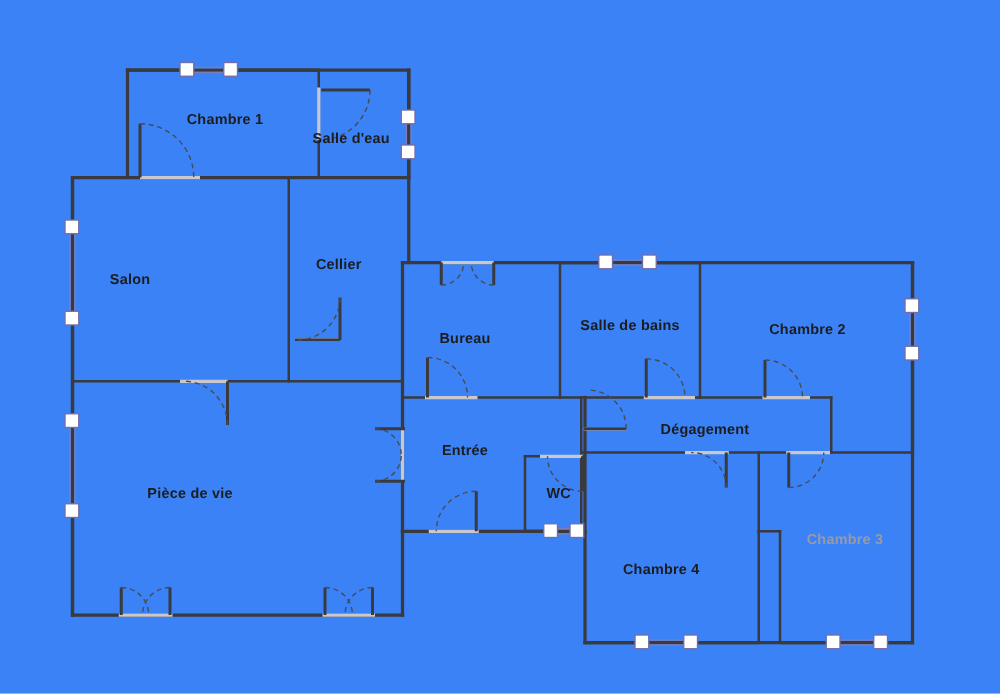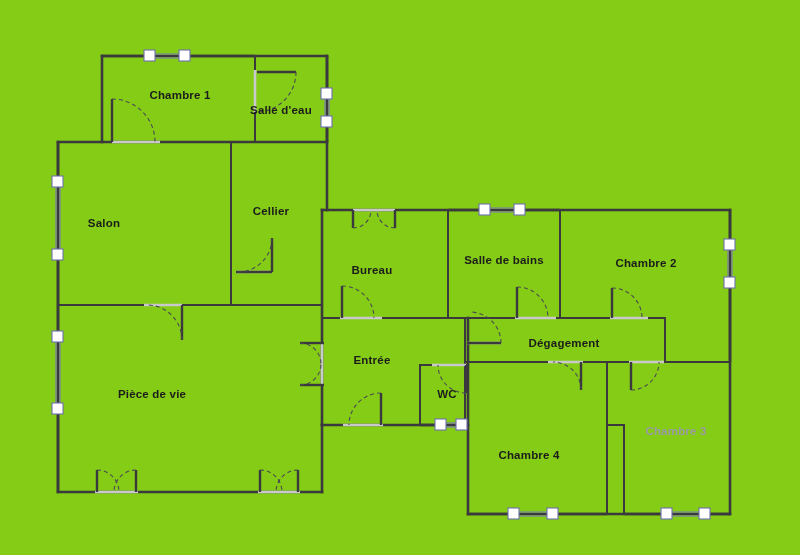--- a/index.html
+++ b/index.html
@@ -10,21 +10,21 @@
   body {
     width: 800px;
     height: 555px;
     font-family: "Liberation Sans", sans-serif;
     overflow: hidden;
   }
   #plan-wrap {
     position: relative;
     width: 800px;
     height: 555px;
-    background: #84cc16;
+    background: #3b82f6;
     text-align: center;
   }
   #floorplan-svg {
     position: absolute;
     left: 0;
     top: 0;
     width: 800px;
     height: 555px;
   }
   .room-label {

